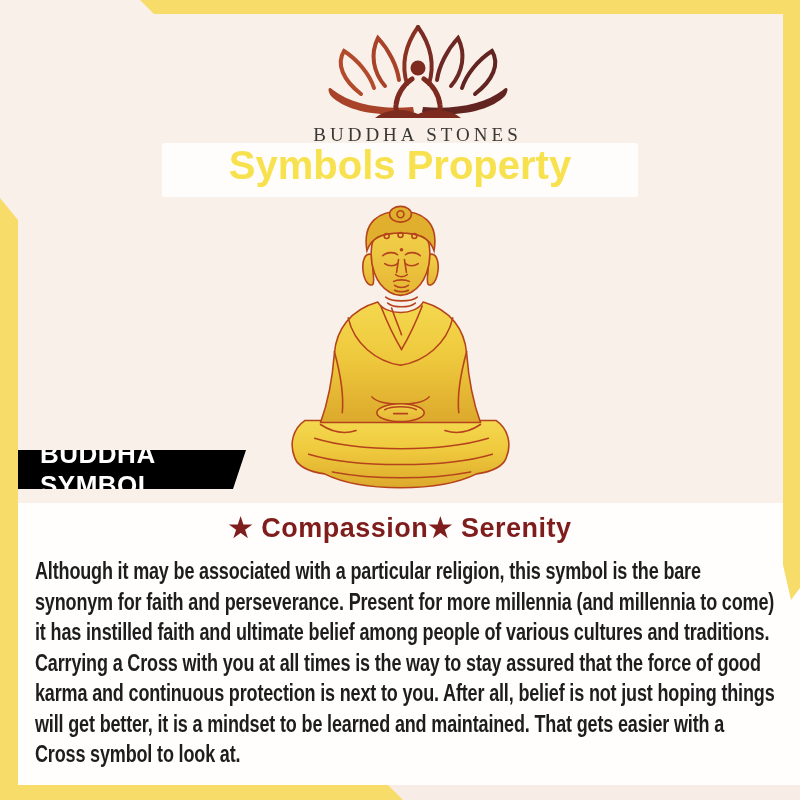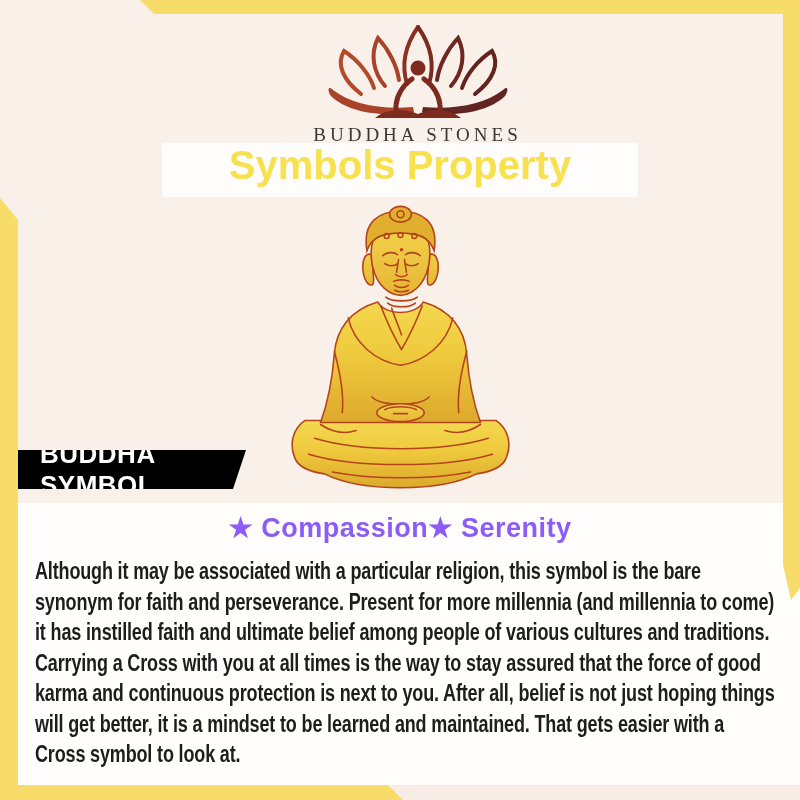--- a/index.html
+++ b/index.html
@@ -58,21 +58,21 @@
     clip-path:polygon(0 0,228px 0,215px 39px,0 39px);
     display:flex;align-items:center;
   }
   .label-text{
     padding-left:22px;color:#ffffff;font-size:26px;font-weight:700;letter-spacing:0.5px;
   }
 
   
   .tagline{
     position:absolute;left:0;top:512px;width:800px;text-align:center;
-    font-size:27px;font-weight:700;color:#8b5cf6;letter-spacing:0.5px;
+    font-size:27px;font-weight:700;color:#7f1d1d;letter-spacing:0.5px;
   }
 
   
   .body-text{
     position:absolute;left:35px;top:556px;width:945px;
     transform:scaleX(0.783);transform-origin:left top;
     font-size:23px;line-height:30.5px;font-weight:700;color:#1d1d1d;
     letter-spacing:-0.2px;
   }
 </style>

